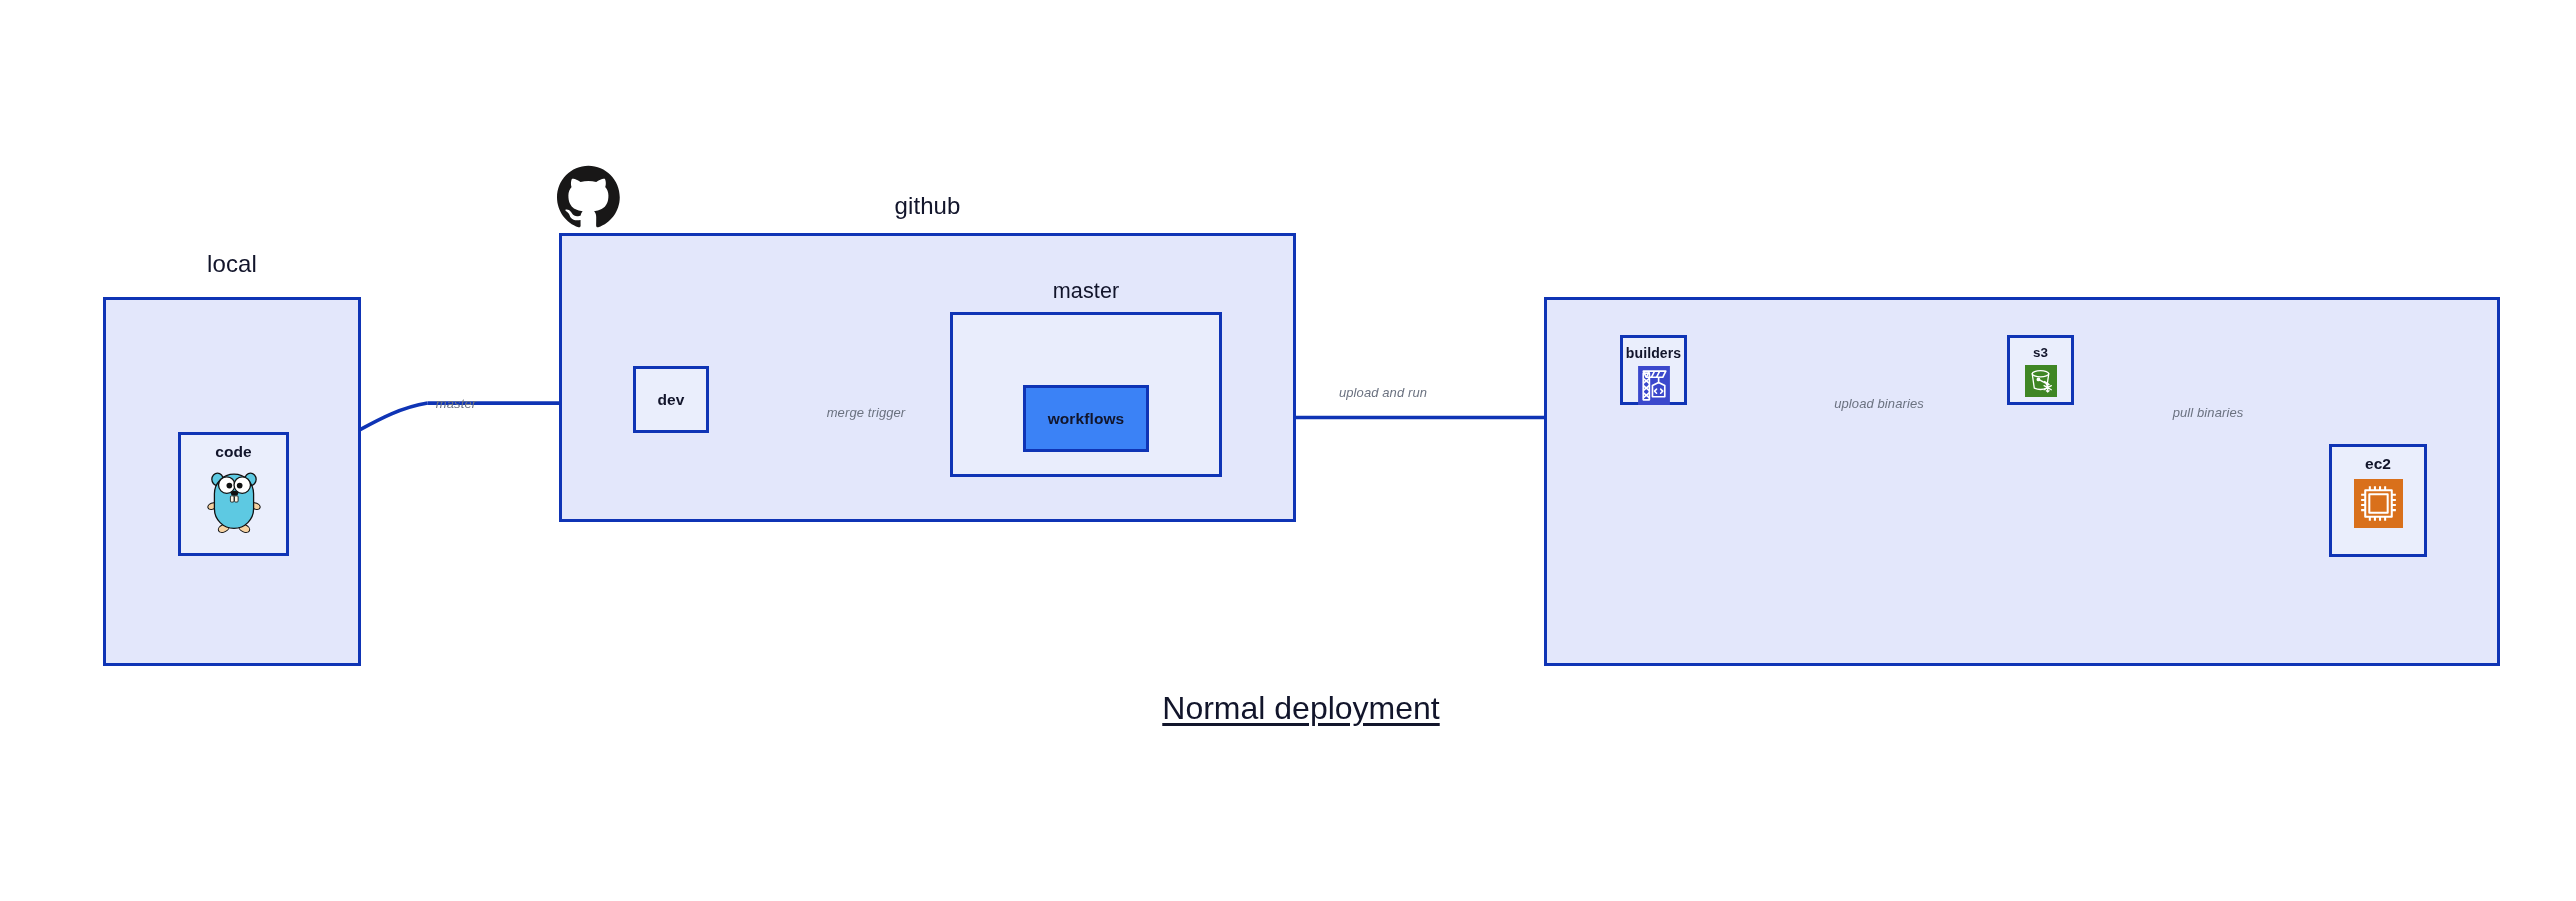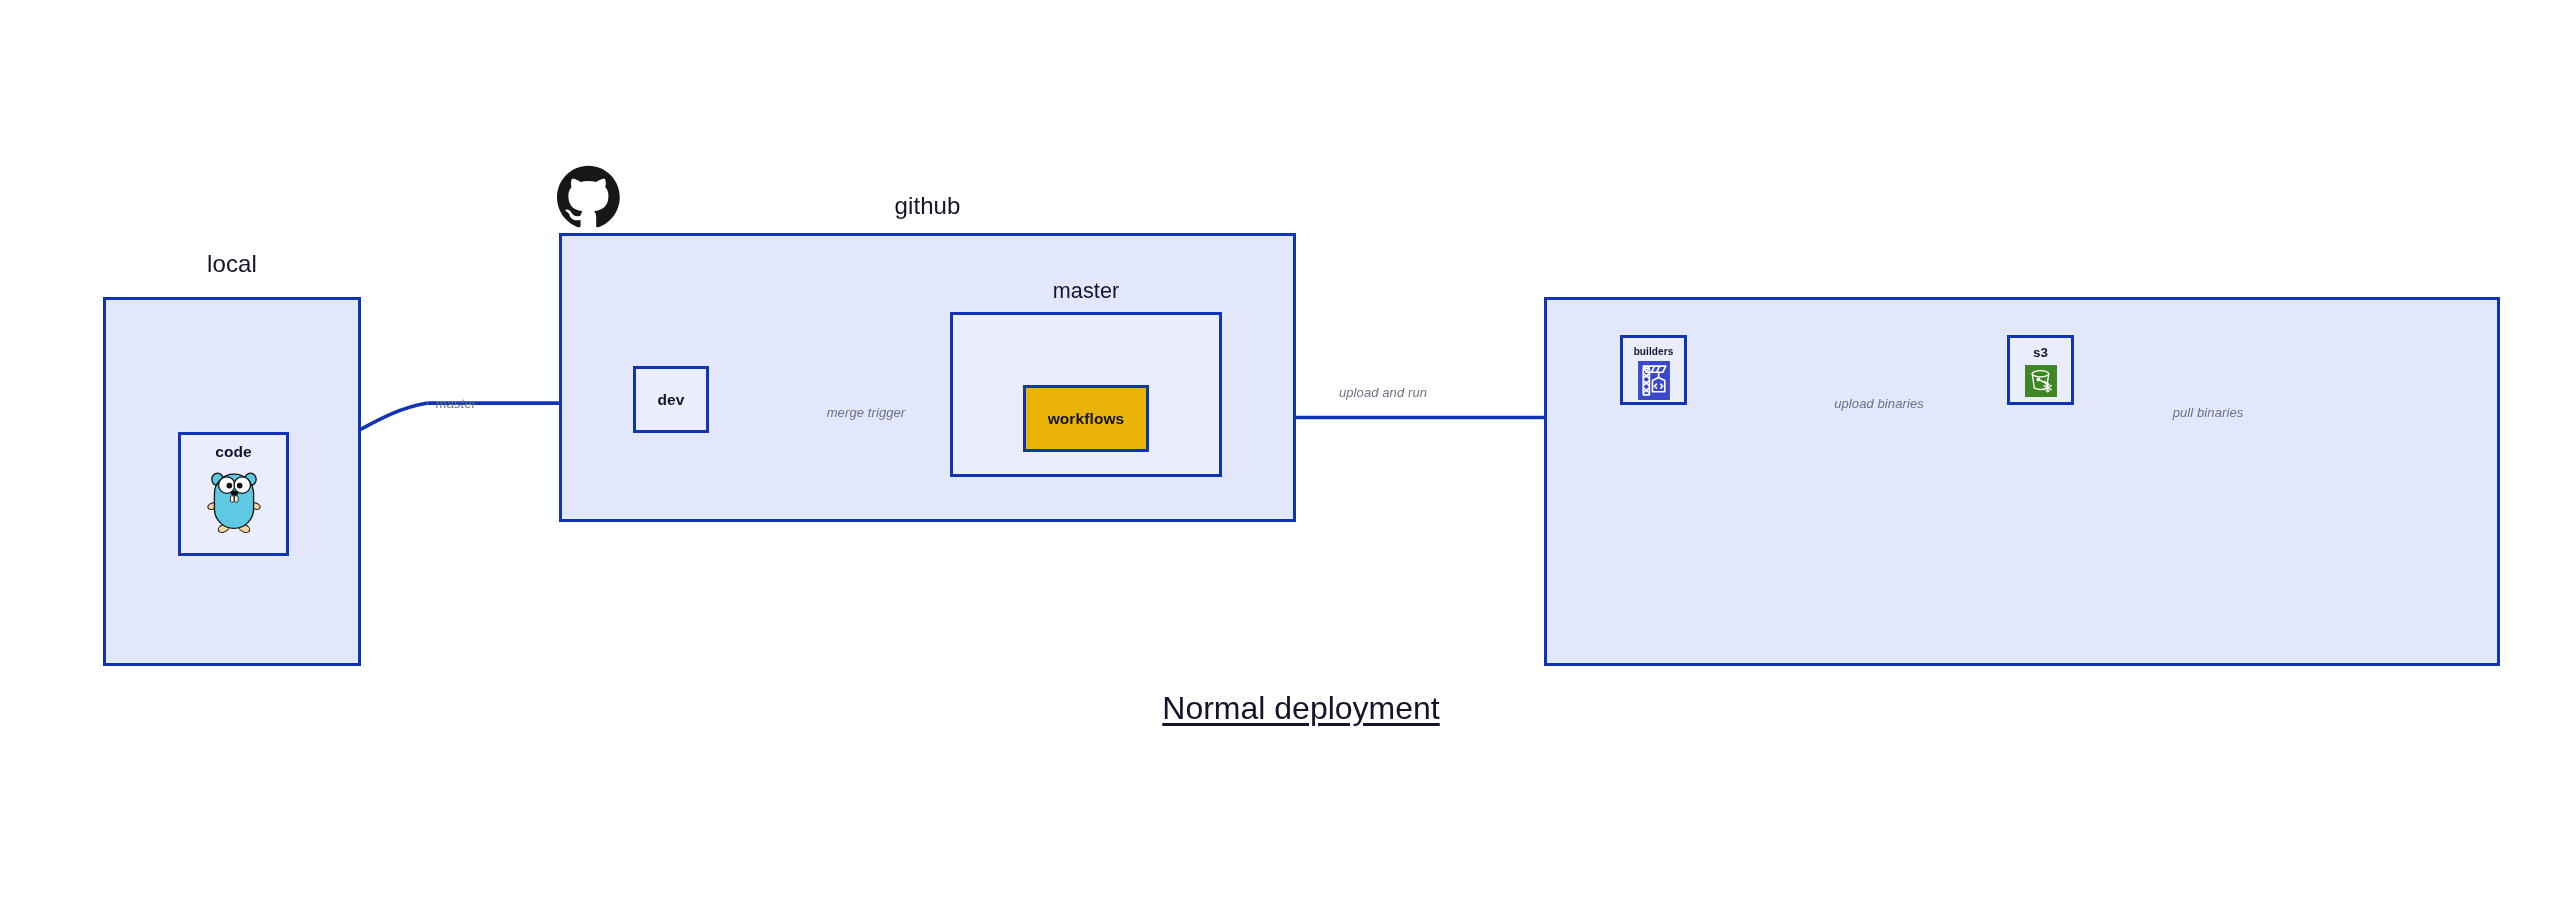--- a/index.html
+++ b/index.html
@@ -183,28 +183,28 @@
   <div class="group-label" style="left:559px; top:192px; width:737px;">github</div>
   <div class="group" style="left:559px; top:233px; width:737px; height:289px;"></div>
 
   <div class="node plain" style="left:633px; top:366px; width:76px; height:67px;">
     <span class="node-label">dev</span>
   </div>
 
   <div class="group-label" style="left:950px; top:278px; width:272px; font-size:21.6px;">master</div>
   <div class="group inner" style="left:950px; top:312px; width:272px; height:165px;"></div>
 
-  <div class="node plain" style="left:1023px; top:385px; width:126px; height:67px; background:#eab308;">
+  <div class="node plain" style="left:1023px; top:385px; width:126px; height:67px; background:#3b82f6;">
     <span class="node-label">workflows</span>
   </div>
 
   <div class="group" style="left:1544px; top:297px; width:956px; height:369px;"></div>
 
   <div class="node" style="left:1620px; top:335px; width:67px; height:70px;">
-    <span class="node-label" style="font-size:10px;">builders</span>
+    <span class="node-label" style="font-size:14px;">builders</span>
     <span class="icon-wrap" style="margin-top:4.1px;">
       <svg width="32" height="39" viewBox="0 0 62 76" xmlns="http://www.w3.org/2000/svg">
         <rect width="62" height="76" fill="#3b48cc"></rect>
         <g fill="none" stroke="#ffffff" stroke-width="3.2" stroke-linejoin="round">
 
           <rect x="10" y="14" width="12" height="52"></rect>
           <path d="M10 24 L22 34 M22 24 L10 34 M10 38 L22 48 M22 38 L10 48 M10 52 L22 62 M22 52 L10 62"></path>
 
           <path d="M10 10 L54 10 L48 22 L16 22 Z"></path>
           <path d="M16 22 L22 10 M26 22 L32 10 M36 22 L42 10"></path>
@@ -237,20 +237,38 @@
 
           <g transform="translate(44,44)">
             <path d="M0 -8 L0 8 M-7 -4 L7 4 M-7 4 L7 -4"></path>
             <path d="M-2.6 -6 L0 -8 L2.6 -6 M-2.6 6 L0 8 L2.6 6"></path>
           </g>
         </g>
       </svg>
     </span>
   </div>
 
+  <div class="node" style="left:2329px; top:444px; width:98px; height:113px;">
+    <span class="node-label">ec2</span>
+    <span class="icon-wrap">
+      <svg width="49" height="49" viewBox="0 0 96 96" xmlns="http://www.w3.org/2000/svg">
+        <rect width="96" height="96" fill="#d9701b"></rect>
+        <g fill="none" stroke="#ffffff" stroke-width="4" stroke-linejoin="round">
+          <rect x="22" y="22" width="52" height="52"></rect>
+          <rect x="30" y="30" width="36" height="36"></rect>
+        </g>
+        <g stroke="#ffffff" stroke-width="4" stroke-linecap="butt">
+          <path d="M31 14 L31 22 M41 14 L41 22 M51 14 L51 22 M61 14 L61 22"></path>
+          <path d="M31 74 L31 82 M41 74 L41 82 M51 74 L51 82 M61 74 L61 82"></path>
+          <path d="M14 31 L22 31 M14 41 L22 41 M14 51 L22 51 M14 61 L22 61"></path>
+          <path d="M74 31 L82 31 M74 41 L82 41 M74 51 L82 51 M74 61 L82 61"></path>
+        </g>
+      </svg>
+    </span>
+  </div>
 
   <span class="edge-label" style="left:456px; top:403px;">master</span>
 
   <span class="edge-label" style="left:866px; top:412px;">merge trigger</span>
 
   <span class="edge-label" style="left:1383px; top:392px;">upload and run</span>
 
   <span class="edge-label" style="left:1879px; top:403px;">upload binaries</span>
 
   <span class="edge-label" style="left:2208px; top:412px;">pull binaries</span>

